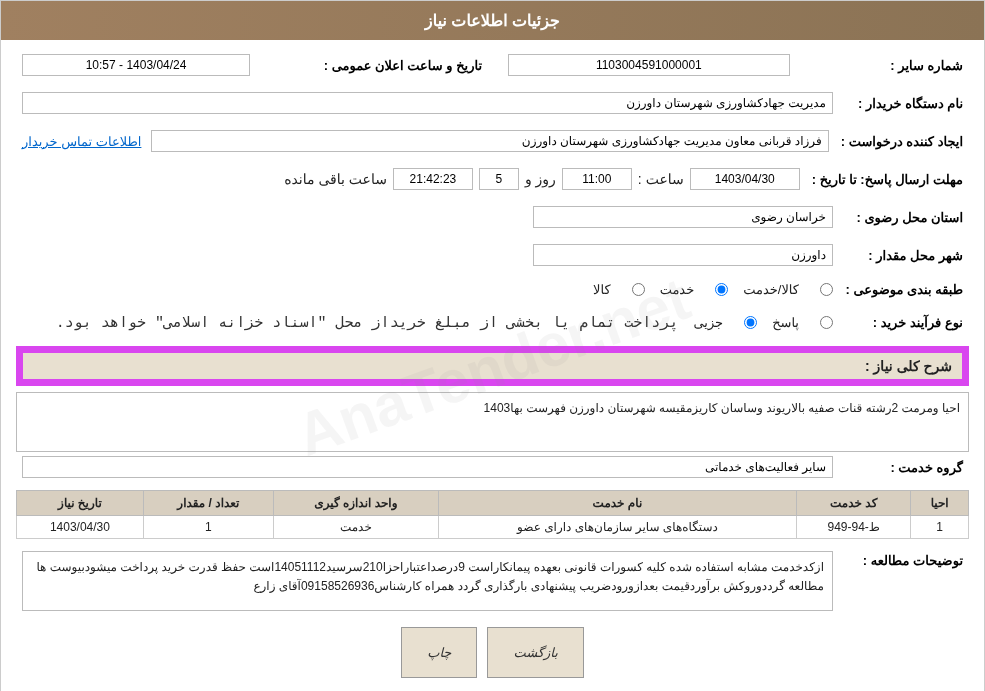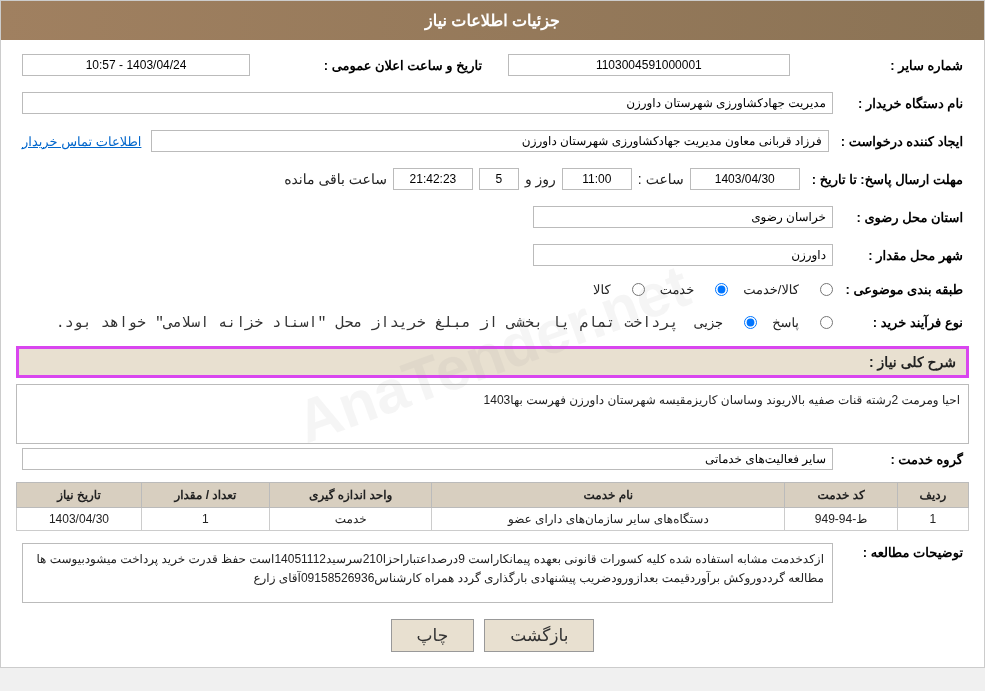--- a/index.html
+++ b/index.html
@@ -64,21 +64,21 @@
       direction: rtl;
       text-align: center;
     }
     .link-text {
       color: #0066cc;
       text-decoration: underline;
       cursor: pointer;
     }
     .section-title {
       background: #e8e0d0;
-      border: 3px solid #d946ef;
+      border: 7px solid #d946ef;
       padding: 5px 10px;
       font-weight: bold;
       margin: 10px 0 6px 0;
       font-size: 14px;
     }
     .deadline-row {
       display: flex;
       align-items: center;
       gap: 6px;
       direction: rtl;
@@ -128,25 +128,26 @@
       min-height: 60px;
       line-height: 1.6;
     }
     .button-row {
       display: flex;
       justify-content: center;
       gap: 10px;
       margin-top: 12px;
     }
     .btn {
-      padding: 5px 25px;
+      padding: 17px 25px;
       font-family: Tahoma, Arial, sans-serif;
-      font-size: 17px;
+      font-size: 13px;
       cursor: pointer;
       border: 1px solid #999;
+      font-style: italic;
     }
     .btn-back {
       background: #e8e0d0;
       color: #333;
     }
     .btn-print {
       background: #e8e0d0;
       color: #333;
     }
     .watermark-container {
@@ -320,21 +321,21 @@
         <td>
           <input class="input-field" type="text" value="سایر فعالیت‌های خدماتی" style="">
         </td>
       </tr>
     </tbody>
       </table>
 
     <table class="data-table">
       <thead>
         <tr>
-          <th>ردیف</th>
+          <th>احیا</th>
           <th>کد خدمت</th>
           <th>نام خدمت</th>
           <th>واحد اندازه گیری</th>
           <th>تعداد / مقدار</th>
           <th>تاریخ نیاز</th>
         </tr>
       </thead>
       <tbody id="services-tbody">
 
       <tr>

